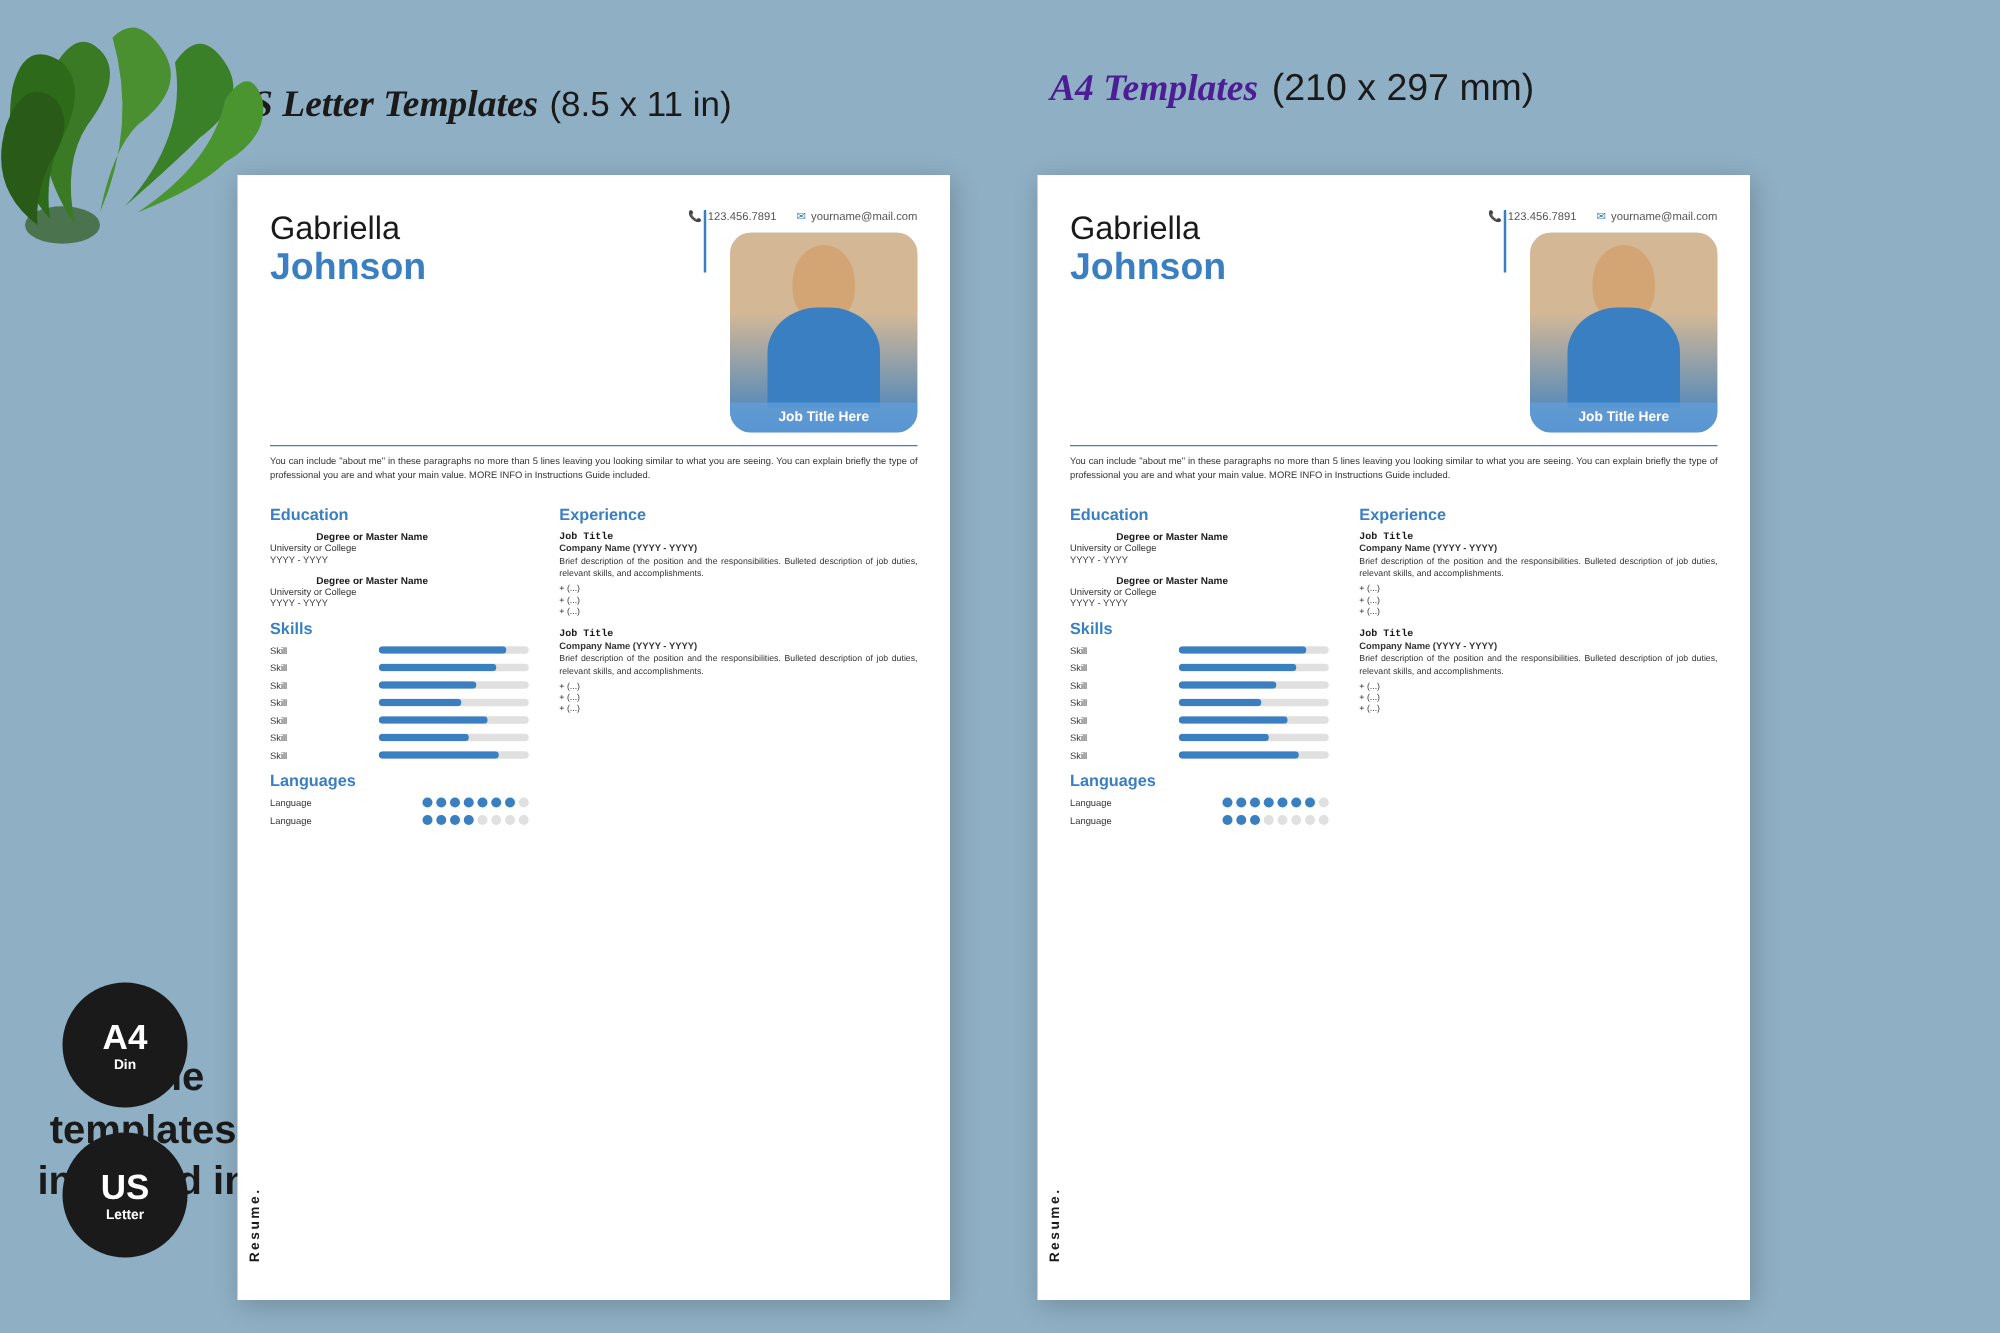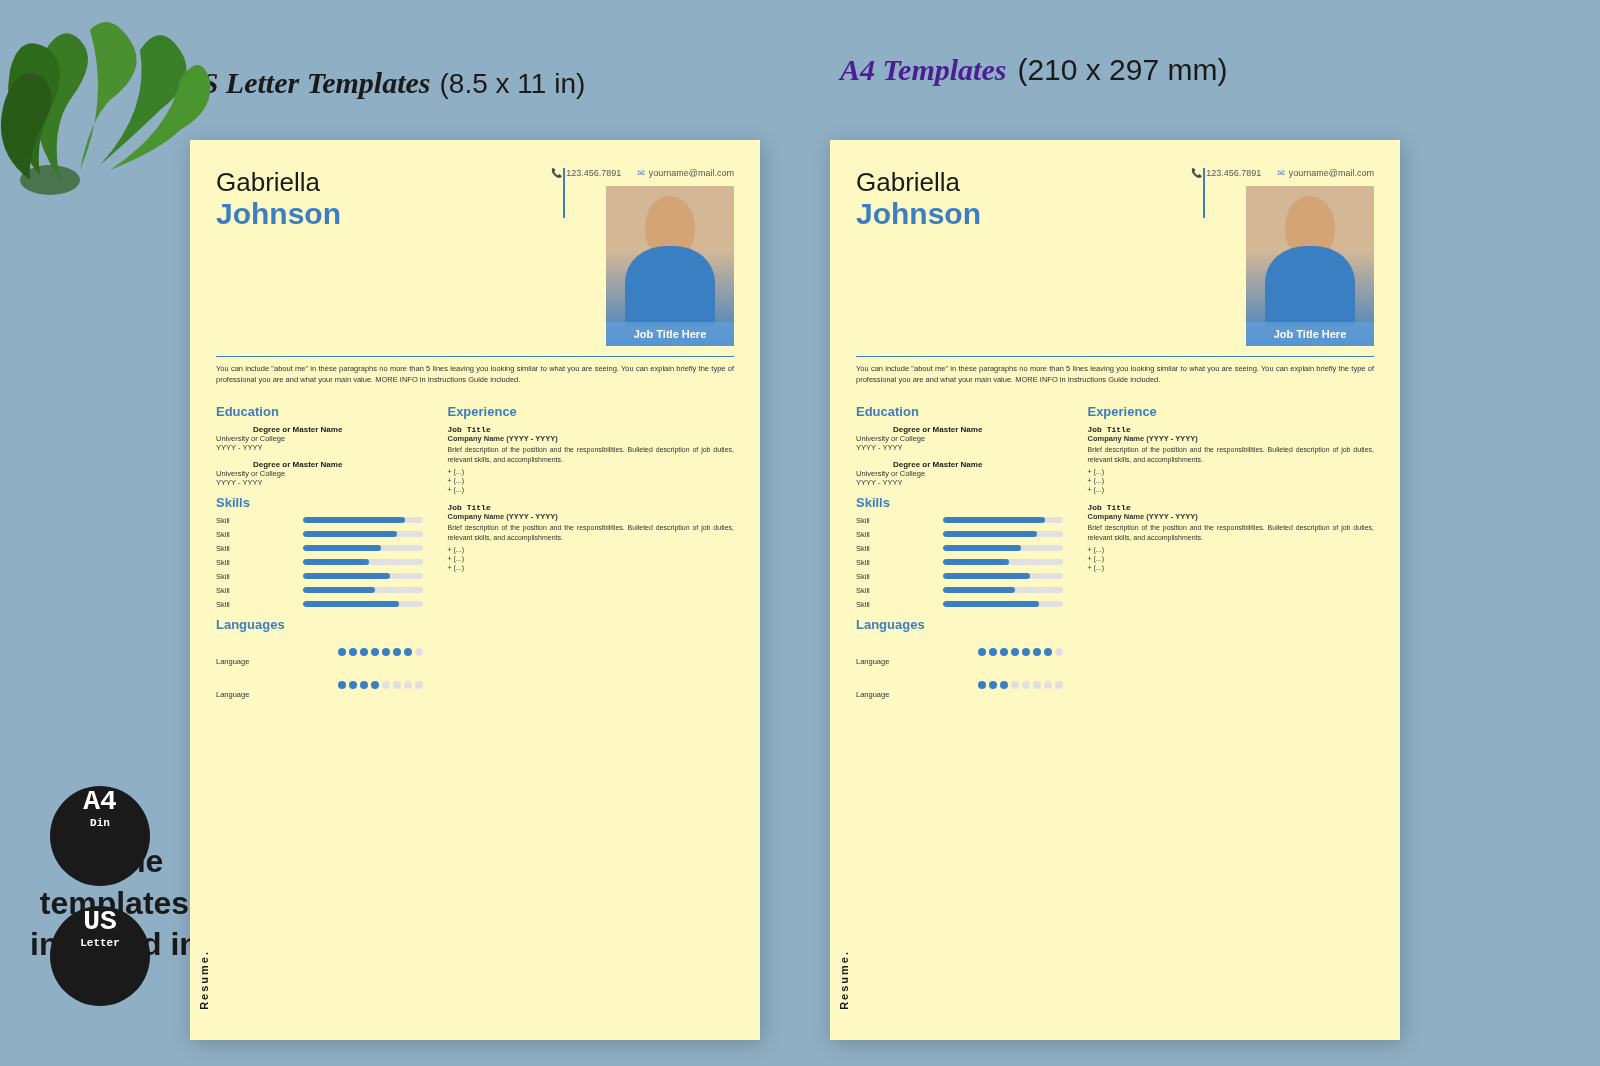--- a/index.html
+++ b/index.html
@@ -71,40 +71,40 @@
     
     .badge {
       position: absolute;
       width: 100px;
       height: 100px;
       background: #1a1a1a;
       border-radius: 50%;
       display: flex;
       flex-direction: column;
       align-items: center;
+      justify-content: center;
       color: white;
       font-size: 14px;
       font-weight: bold;
-      font-family: Liberation Mono, monospace;
     }
     .badge-a4 {
       bottom: 180px;
       left: 50px;
     }
     .badge-us {
       bottom: 60px;
       left: 50px;
     }
     .badge .big { font-size: 28px; font-weight: bold; }
     .badge .small { font-size: 11px; }
 
     
     .resume-doc {
       position: absolute;
-      background: #fef9c3;
+      background: #ffffff;
       box-shadow: 2px 4px 20px rgba(0,0,0,0.2);
     }
 
     
     .doc-us {
       left: 190px;
       top: 140px;
       width: 570px;
       height: 900px;
     }
@@ -170,25 +170,26 @@
     }
     .header-right {
       width: 42%;
       display: flex;
       flex-direction: column;
       align-items: flex-end;
     }
 
     
     .photo-container {
-      width: 128px;
+      width: 150px;
       height: 160px;
       background: #c5d5e8;
       position: relative;
       overflow: hidden;
+      border-radius: 17px;
     }
     .photo-label {
       position: absolute;
       bottom: 0;
       left: 0;
       right: 0;
       background: rgba(100,160,220,0.7);
       color: white;
       text-align: center;
       font-size: 11px;
@@ -311,21 +312,20 @@
     .lang-row {
       display: flex;
       align-items: center;
       justify-content: space-between;
       margin-bottom: 5px;
     }
     .lang-name {
       font-size: 7.5px;
       color: #333;
       width: 35%;
-      margin-top: 19px;
     }
     .lang-dots {
       display: flex;
       gap: 3px;
     }
     .dot {
       width: 8px;
       height: 8px;
       border-radius: 50%;
       background: #e0e0e0;

